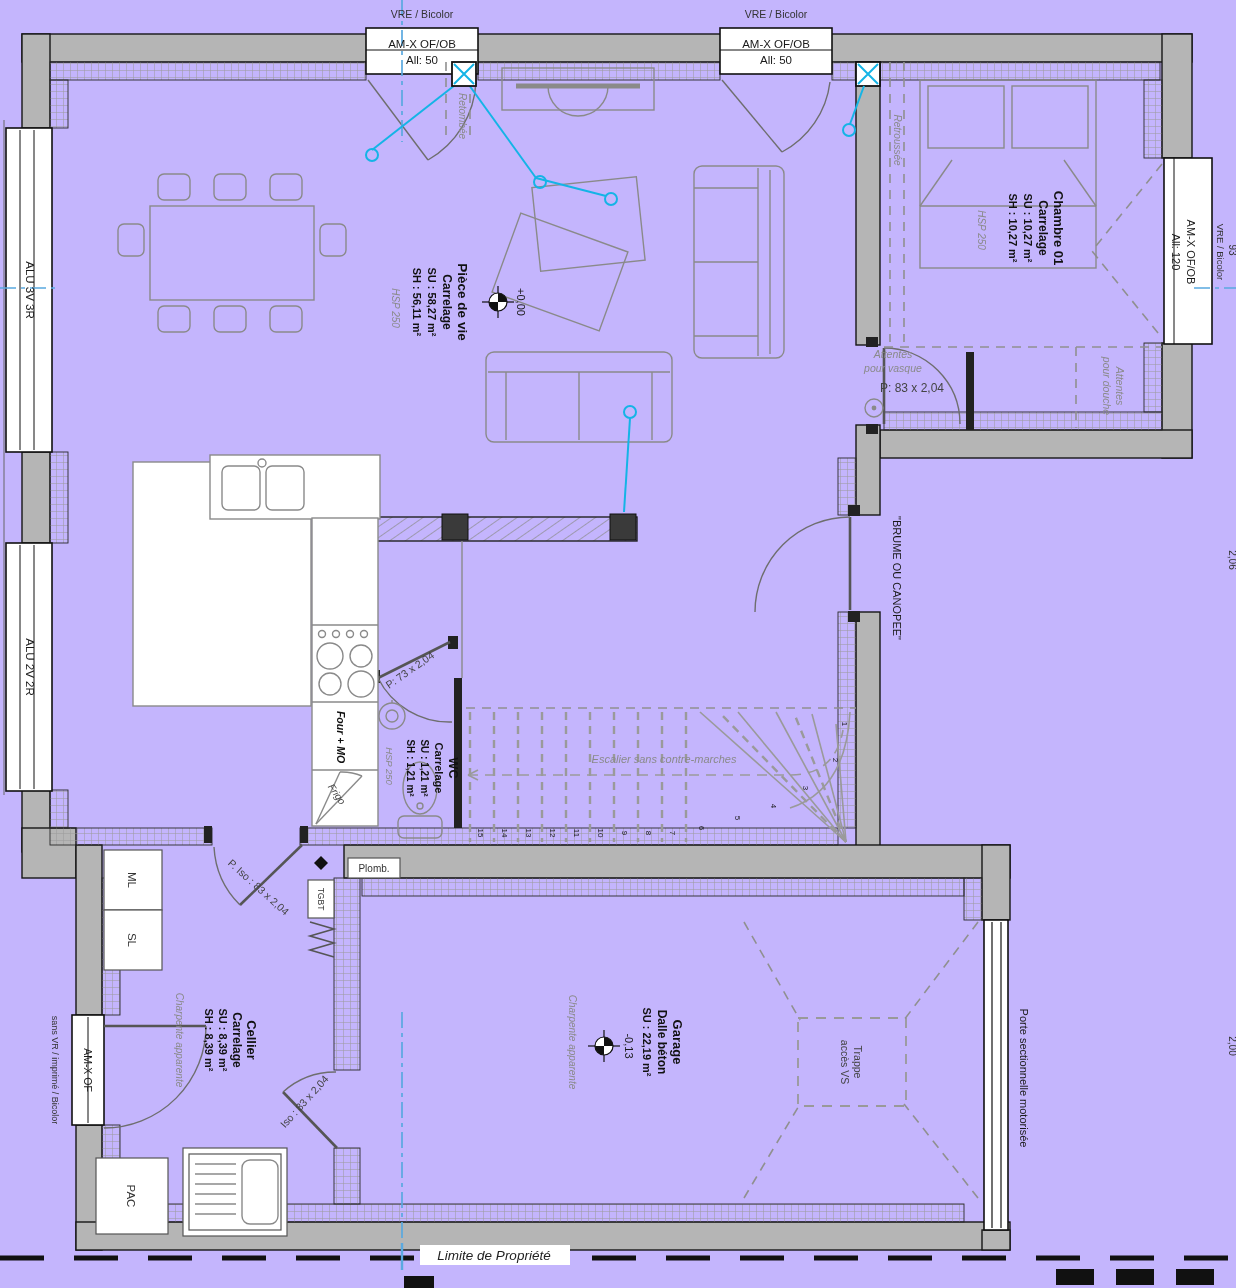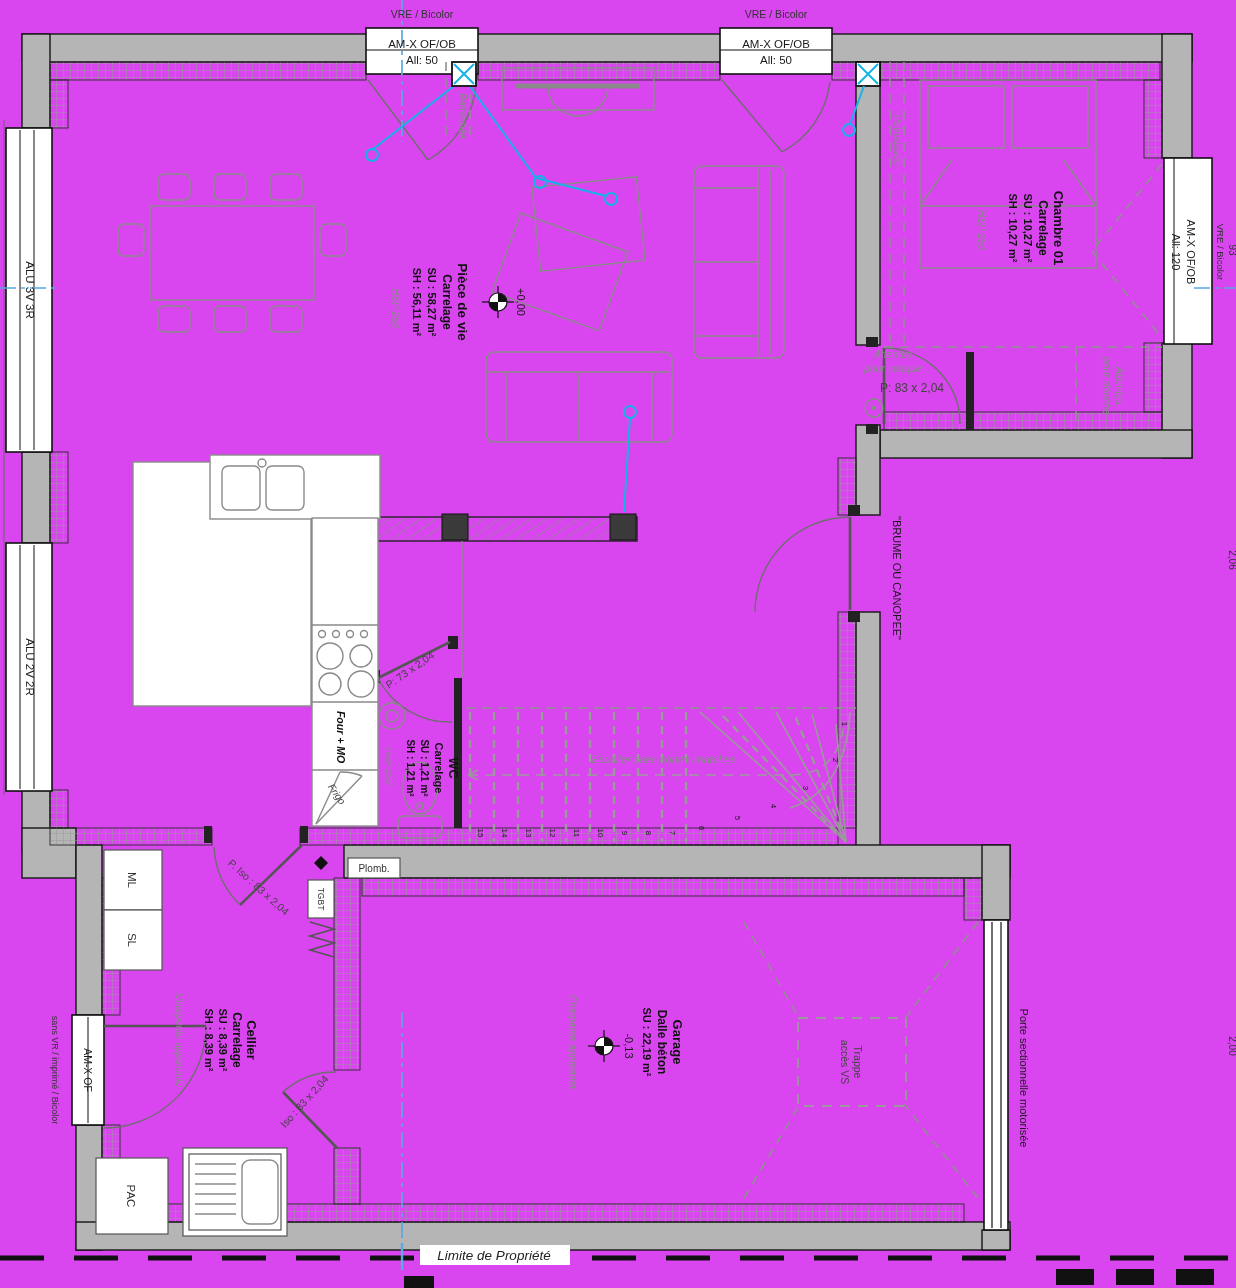--- a/index.html
+++ b/index.html
@@ -1,16 +1,16 @@
 <!DOCTYPE html>
 <html><head>
 <meta charset="utf-8">
 <style>
   html,body{margin:0;padding:0;background:#ffffff;}
-  .stage{width:1236px;height:1288px;position:relative;background:#d946ef;overflow:hidden;}
+  .stage{width:1236px;height:1288px;position:relative;background:#c4b5fd;overflow:hidden;}
   svg text{font-family:"Liberation Sans","DejaVu Sans",sans-serif;fill:#1a1a1a;}
   .rm{font-weight:bold;fill:#111;}
   .it{font-style:italic;fill:#8a8a8a;}
   .sm{fill:#333;}
   .dim{fill:#444;}
   .wall{fill:#b5b5b5;stroke:#161616;stroke-width:1.4;}
   .hat{fill:url(#ins);stroke:#2a2a2a;stroke-width:0.9;}
   .win{fill:#ffffff;stroke:#111;stroke-width:1.6;}
   .furn{fill:none;stroke:#8a8a8a;stroke-width:1.4;}
   .furnw{fill:#ffffff;stroke:#8a8a8a;stroke-width:1.4;}

